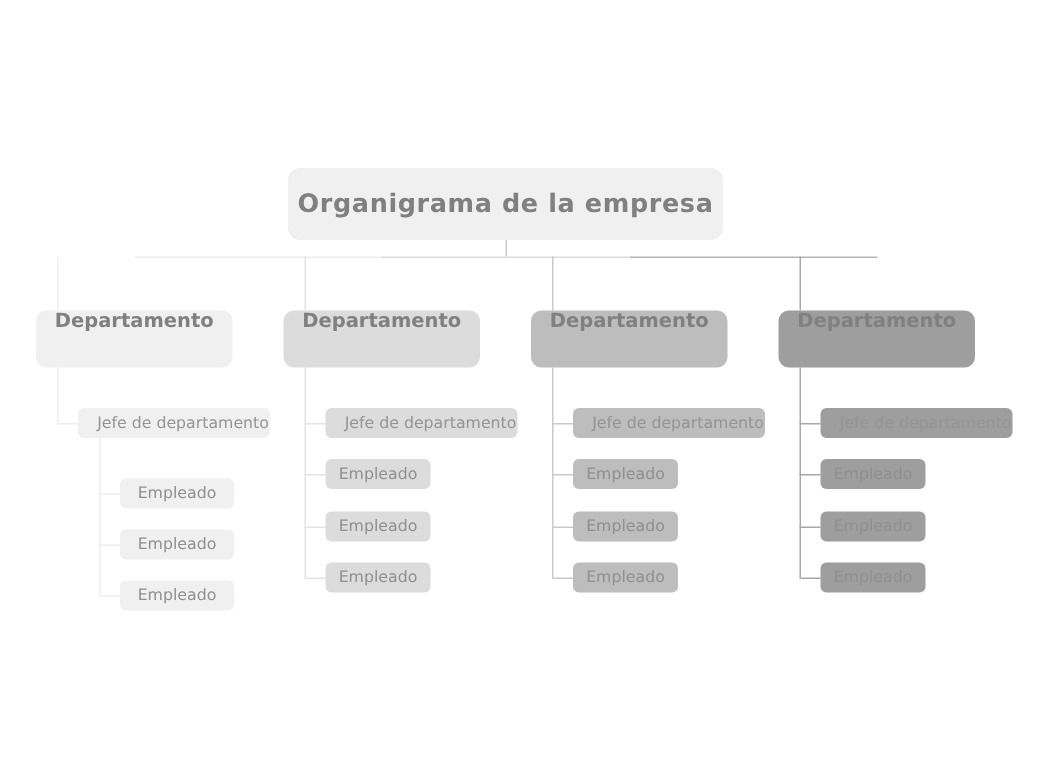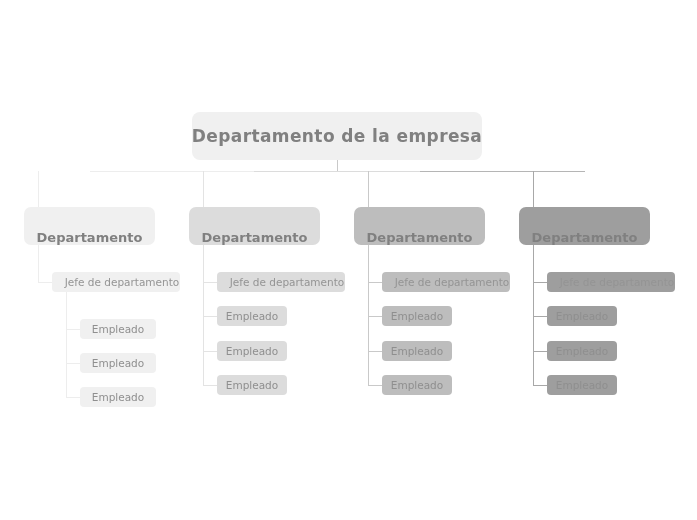--- a/index.html
+++ b/index.html
@@ -40,21 +40,21 @@
     letter-spacing: 0.4px;
     white-space: nowrap;
   }
 
   
   .dept-node {
     position: absolute;
     height: 38px;
     border-radius: 7px;
     display: flex;
-    align-items: flex-end;
+    align-items: flex-start;
     justify-content: center;
     box-sizing: border-box;
   }
   .dept-label {
     font-size: 13px;
     font-weight: bold;
     color: #808080;
     white-space: nowrap;
   }
 
@@ -84,21 +84,21 @@
     position: absolute;
     width: 1px;
   }
 </style>
 </head>
 <body style="background: rgb(255, 255, 255);">
 
 <div id="chart-canvas" style="width: 697px; height: 520px; background: rgb(255, 255, 255);">
 
   <div class="root-node" style="left: 192px; top: 112px; width: 290px; height: 48px; background: rgb(240, 240, 240);">
-    <span class="root-label" style="color: rgb(128, 128, 128);">Departamento de la empresa</span>
+    <span class="root-label" style="color: rgb(128, 128, 128);">Organigrama de la empresa</span>
   </div>
 <div class="conn-v" style="left: 337px; top: 160px; height: 11px; background: rgb(201, 201, 201);"></div>
     <div class="conn-h" style="left: 90px; top: 171px; width: 164px; background: rgb(237, 237, 237);"></div>
     <div class="conn-h" style="left: 254px; top: 171px; width: 166px; background: rgb(220, 220, 220);"></div>
     <div class="conn-h" style="left: 420px; top: 171px; width: 165px; background: rgb(181, 181, 181);"></div>
     <div class="conn-v" style="left: 38px; top: 171px; height: 36px; background: rgb(237, 237, 237);"></div>
     <div class="dept-node" style="left: 24px; top: 207px; width: 131px; background: rgb(240, 240, 240); height: 38px;">
       <span class="dept-label">Departamento</span>
     </div>
     <div class="conn-v" style="left: 38px; top: 245px; height: 37px; background: rgb(237, 237, 237);"></div>

